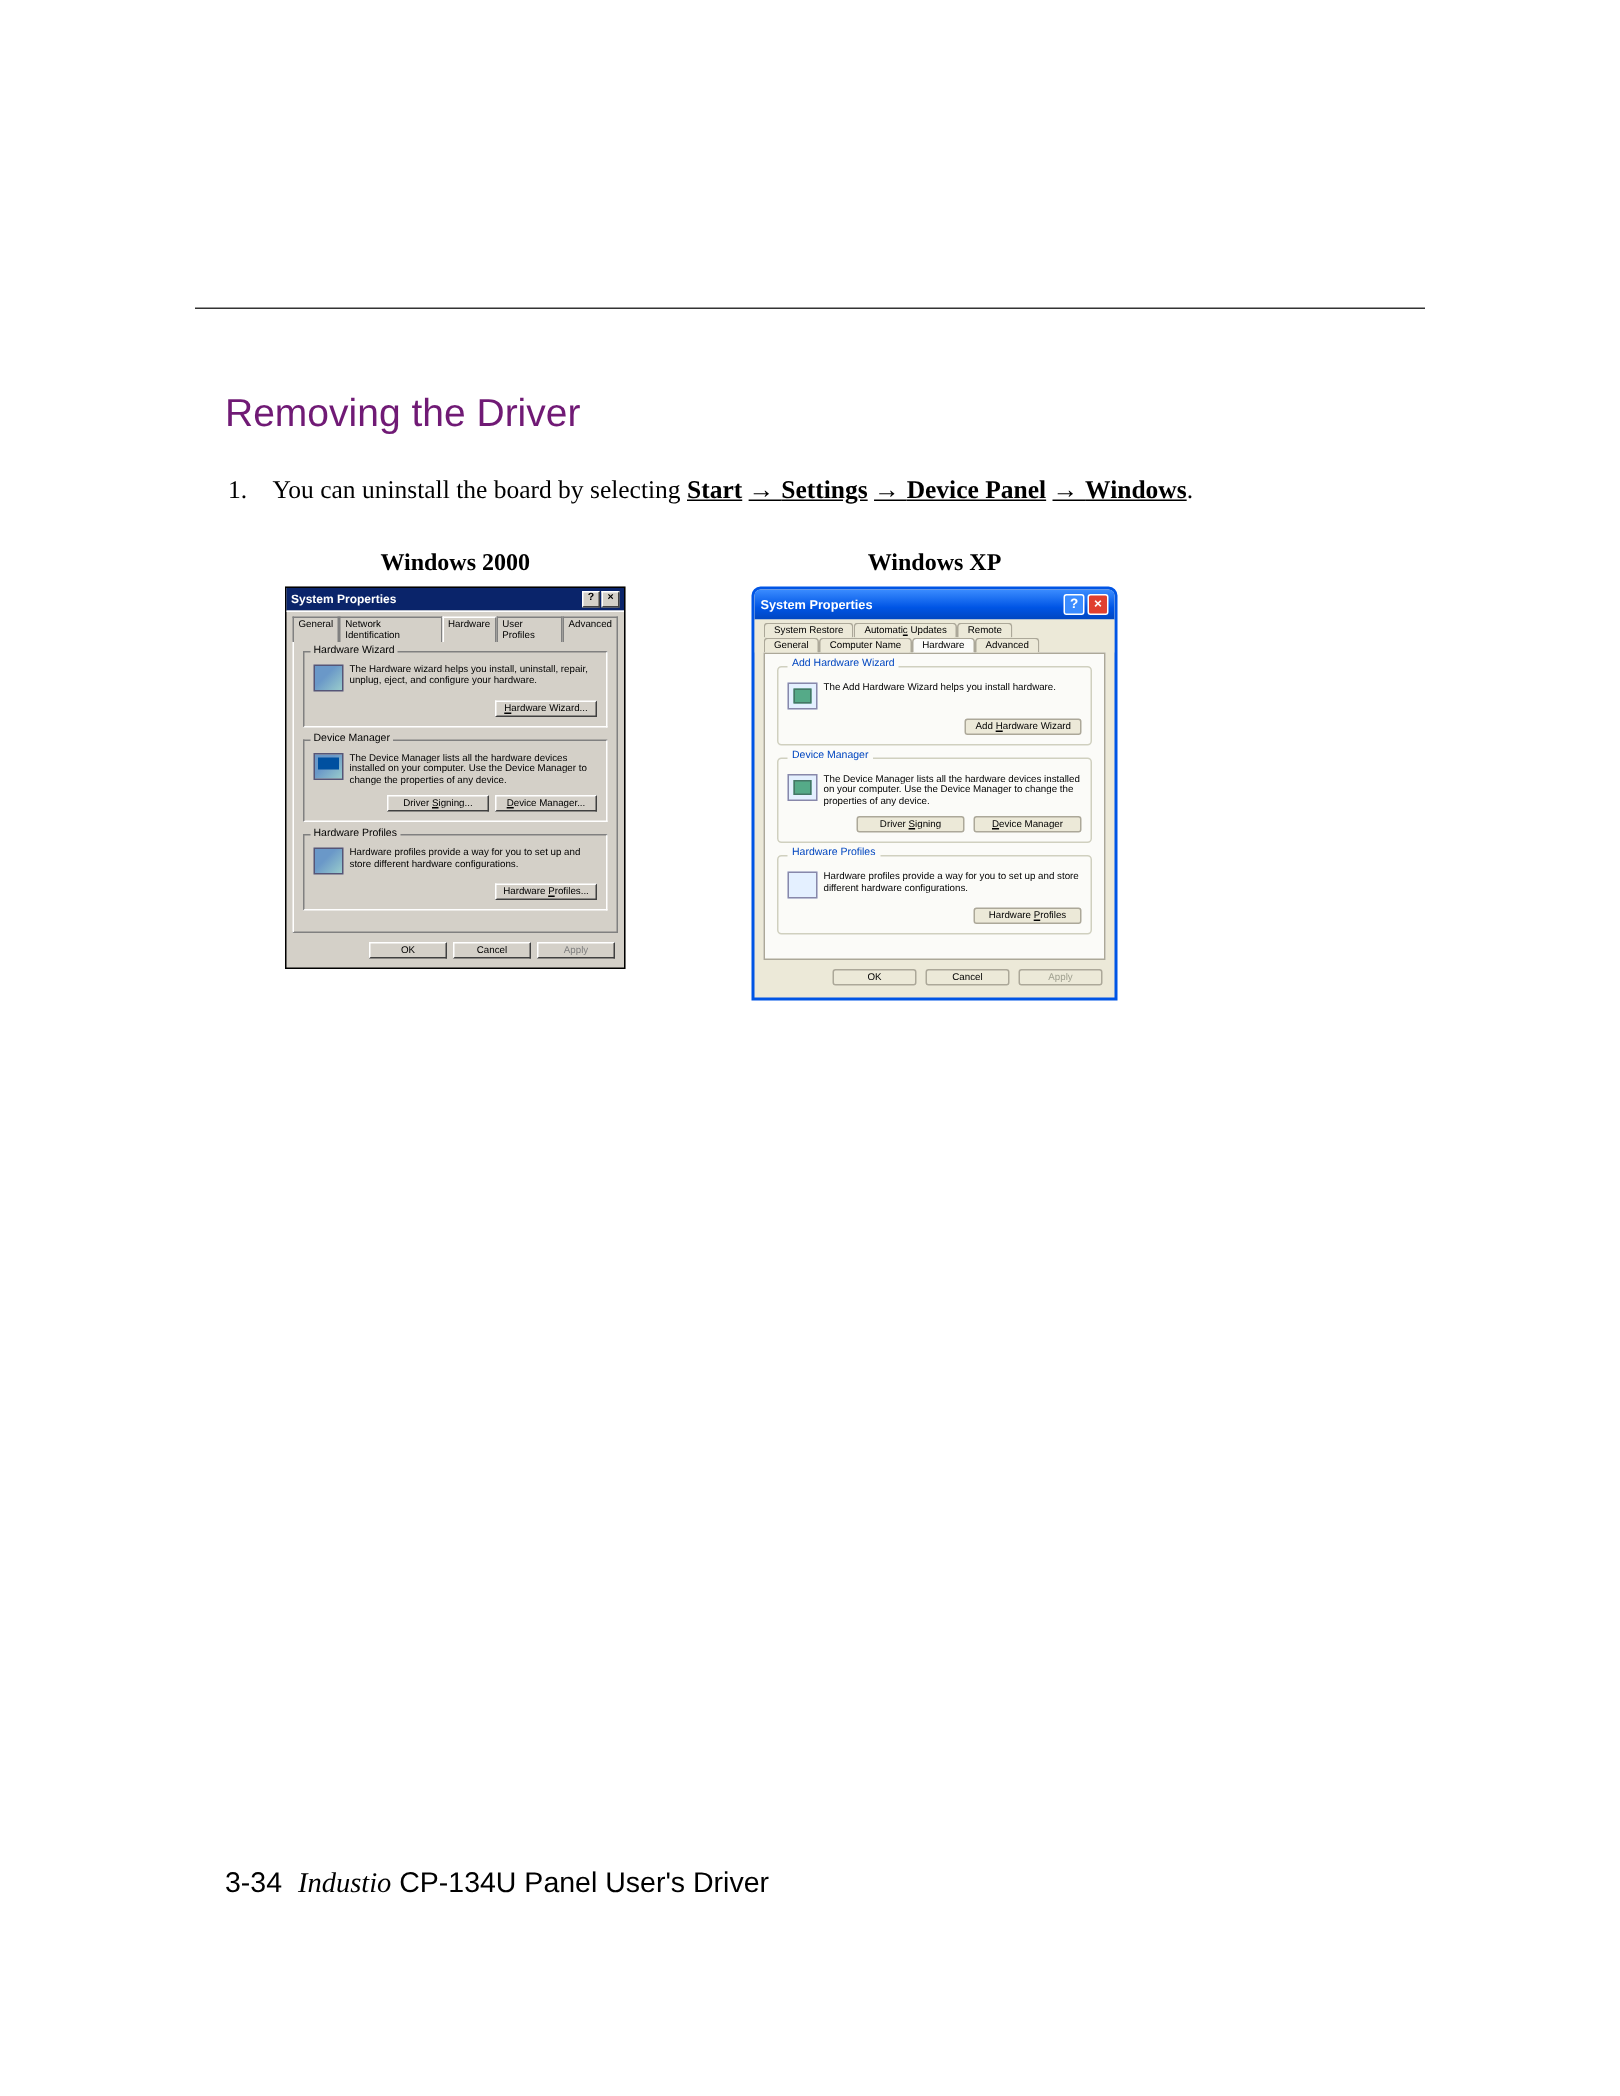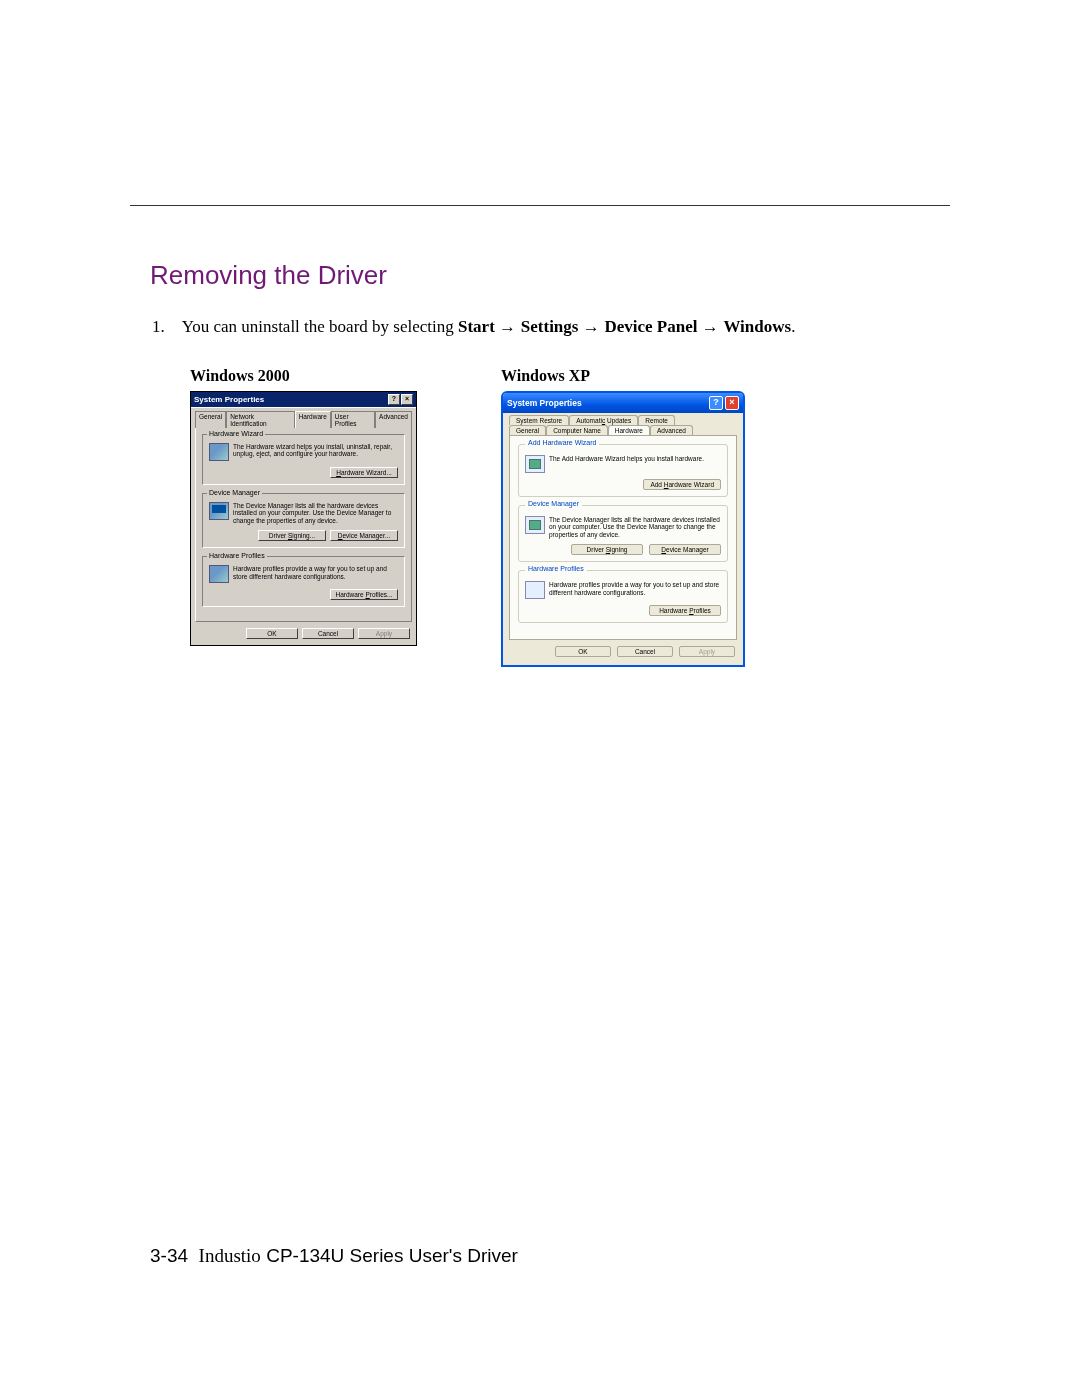--- a/index.html
+++ b/index.html
@@ -34,32 +34,33 @@
   .step-text {
     font-size: 17px;
     line-height: 1.4;
     margin: 0 0 28px 28px;
   }
   .step-num {
     display: inline-block;
     width: 26px;
     margin-left: -26px;
   }
-  .bold { font-weight: bold; }
+  .bold { font-weight: bold; text-decoration: underline; }
   .arrow { font-family: Arial, sans-serif; font-weight: bold; }
   .shots-row {
     display: flex;
     gap: 84px;
     margin-top: 6px;
     justify-content: flex-start;
     margin-left: 40px;
   }
   .shot-col {
     display: flex;
     flex-direction: column;
+    align-items: center;
   }
   .shot-caption {
     font-size: 16px;
     font-weight: bold;
     margin-bottom: 6px;
   }
   
   .w2k-dialog {
     width: 225px;
     font-family: Tahoma, Arial, sans-serif;
@@ -275,21 +276,21 @@
   .wxp-btn.disabled { color: #a0a090; }
   
   .footer {
     position: absolute;
     left: 150px;
     bottom: 130px;
     font-size: 19px;
     font-family: Arial, Helvetica, sans-serif;
   }
   .footer .pg { font-family: Arial; }
-  .footer .ital { font-family: "Times New Roman", serif; }
+  .footer .ital { font-style: italic; font-family: "Times New Roman", serif; }
   .u { text-decoration: underline; }
 </style>
 </head>
 <body>
 
 <div class="page-rule"></div>
 
 <div class="content">
   <h2 class="section-heading">Removing the Driver</h2>
 
@@ -436,15 +437,15 @@
         </div>
       </div>
     </div>
 
   </div>
 </div>
 
 <div class="footer">
   <span class="pg">3-34</span>
   &nbsp;<span class="ital">Industio</span>
-  <span>CP-134U Series</span>
+  <span>CP-134U Panel</span>
   <span>User's Driver</span>
 </div>
 
 </body></html>

